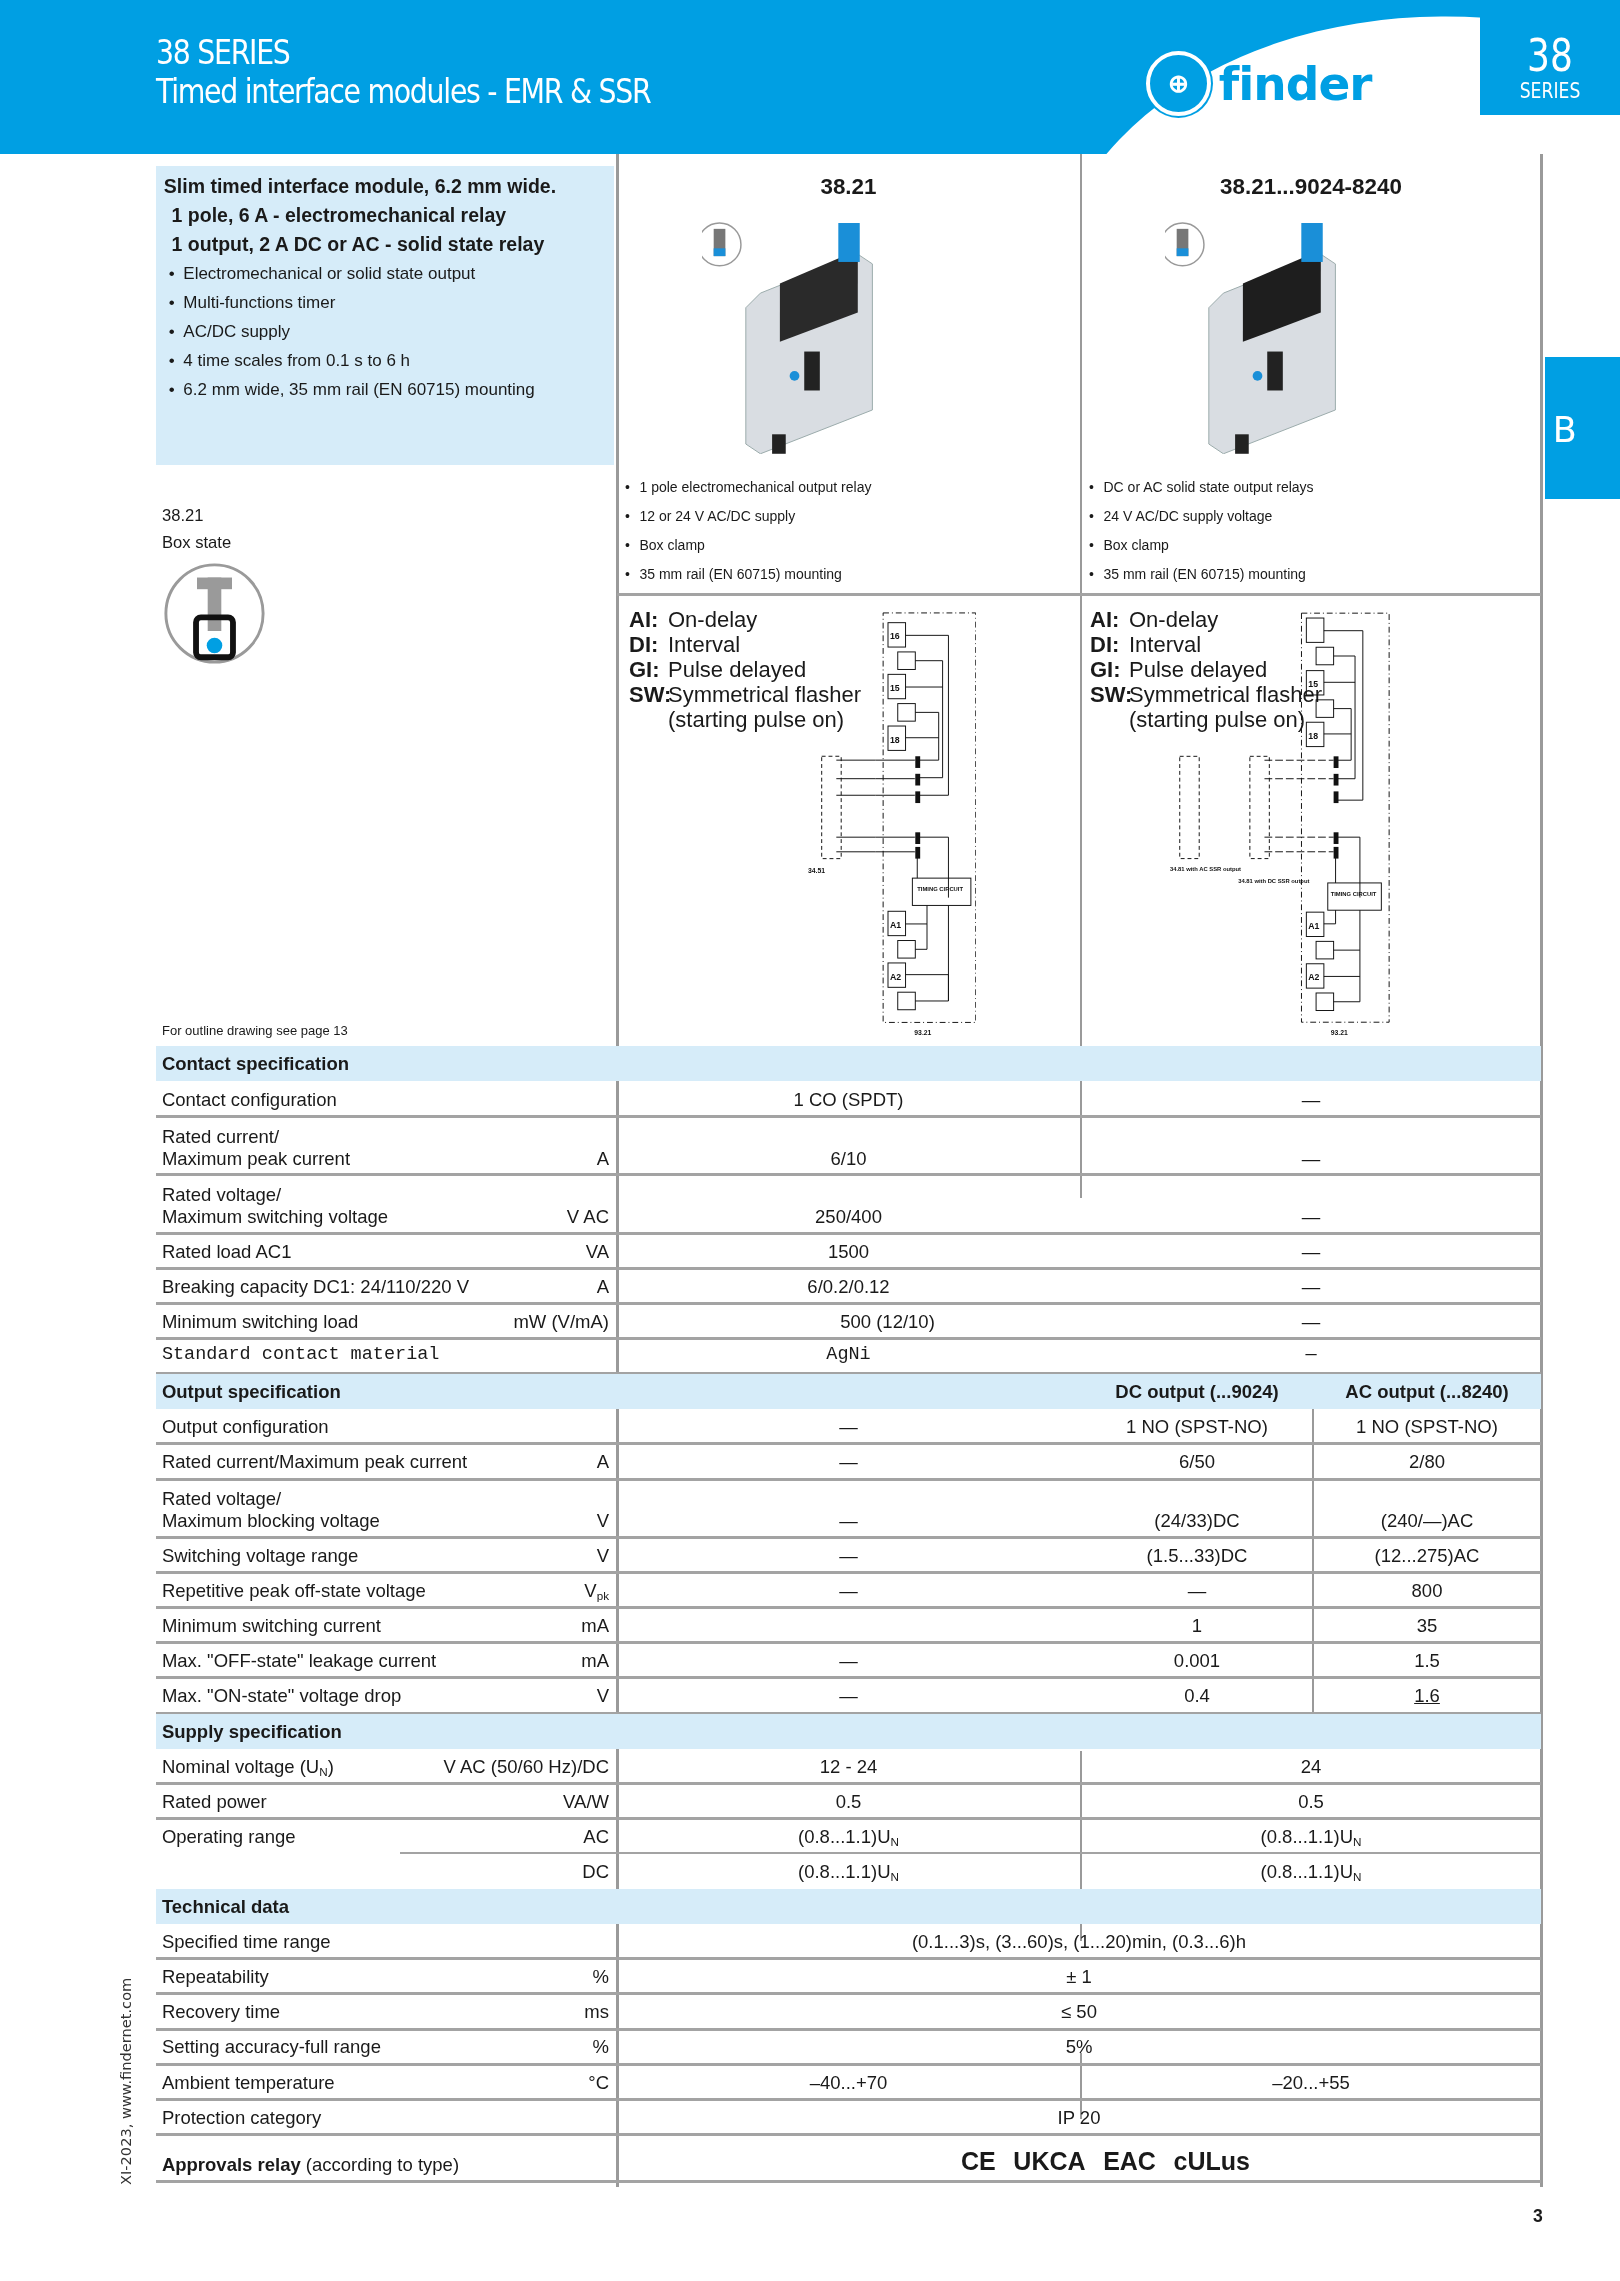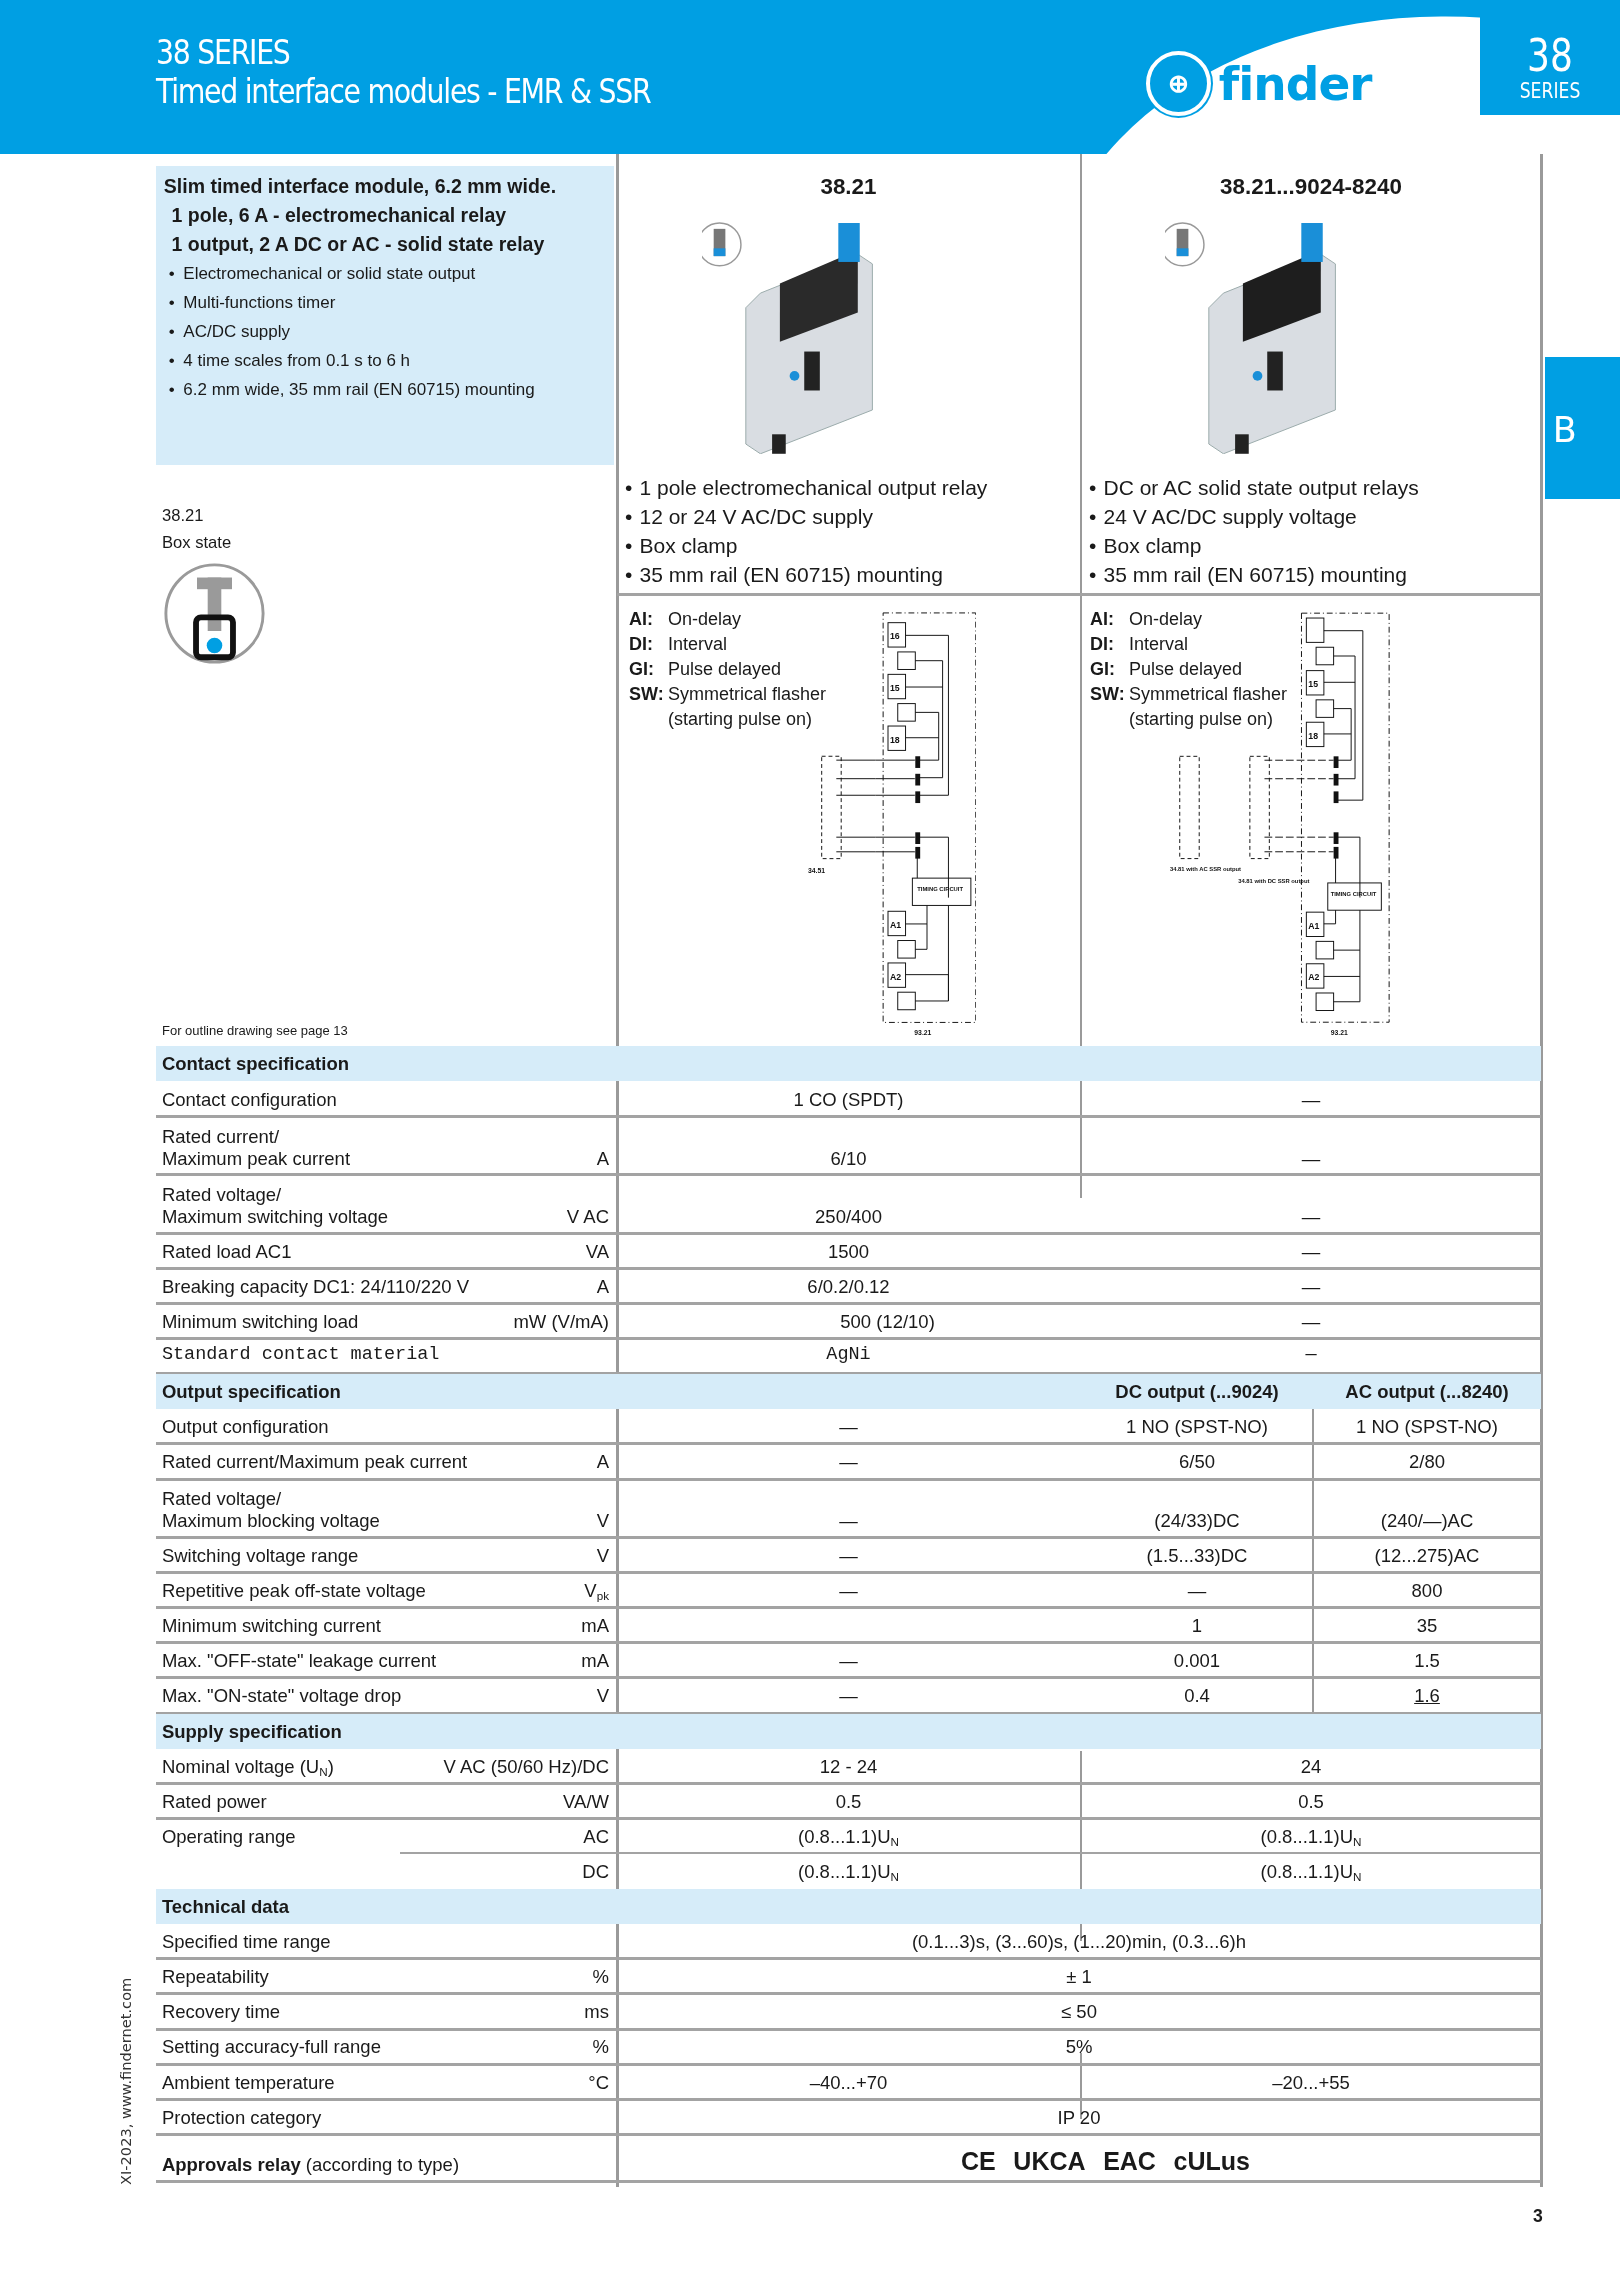--- a/index.html
+++ b/index.html
@@ -20,22 +20,22 @@
   .intro-bold { font-weight:bold; font-size:19.5px; line-height:29px; padding:5.9px 7.8px 0 7.8px; }
   .intro-bold div:nth-child(n+2) { padding-left:7.8px; }
   .bullets { list-style:none; margin:0; padding:0; font-size:17px; line-height:29px; }
   .bullets li { position:relative; padding-left:19.5px; }
   .bullets li::before { content:"•"; position:absolute; left:4.9px; }
   .intro .bullets { padding:0 7.8px; }
   .variant-note { position:absolute; left:162px; top:502px; font-size:16.6px; line-height:27px; }
   .clamp-icon { position:absolute; left:162px; top:561px; width:105px; height:105px; }
   .prod-title { position:absolute; font-weight:bold; font-size:22.4px; text-align:center; }
   .prod-img { position:absolute; width:185px; height:239px; }
-  .prod-bullets { position:absolute; font-size:21px; line-height:29px; }
-  .legend { position:absolute; font-size:18px; line-height:25px; }
+  .prod-bullets { position:absolute; font-size:14px; line-height:29px; }
+  .legend { position:absolute; font-size:22px; line-height:25px; }
   .legend .k { display:inline-block; width:39px; font-weight:bold; }
   .legend .indent { padding-left:39px; }
   .schem { position:absolute; }
   .outline-note { position:absolute; left:162px; top:1023px; font-size:13px; }
   .row { position:absolute; left:0; width:1385px; font-size:18.5px; }
   .row.sec { background:#d6ecf9; font-weight:bold; }
   .row .lbl { position:absolute; left:5.9px; bottom:5.9px; }
   .row .unit { position:absolute; right:926px; bottom:5.9px; text-align:right; }
   .row .c { position:absolute; bottom:5.9px; text-align:center; }
   .hr { position:absolute; left:156px; width:1385px; height:2.9px; background:#a3a3a3; }

